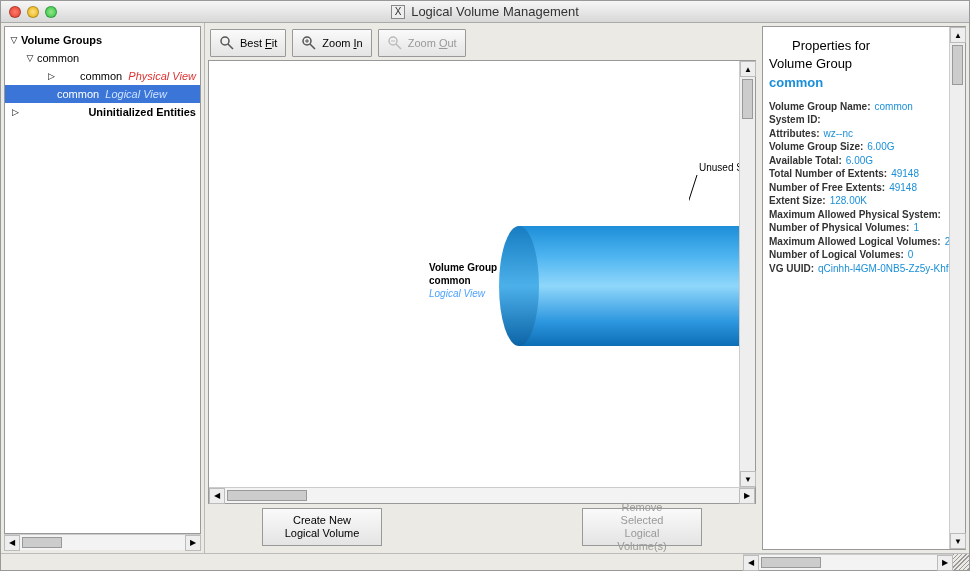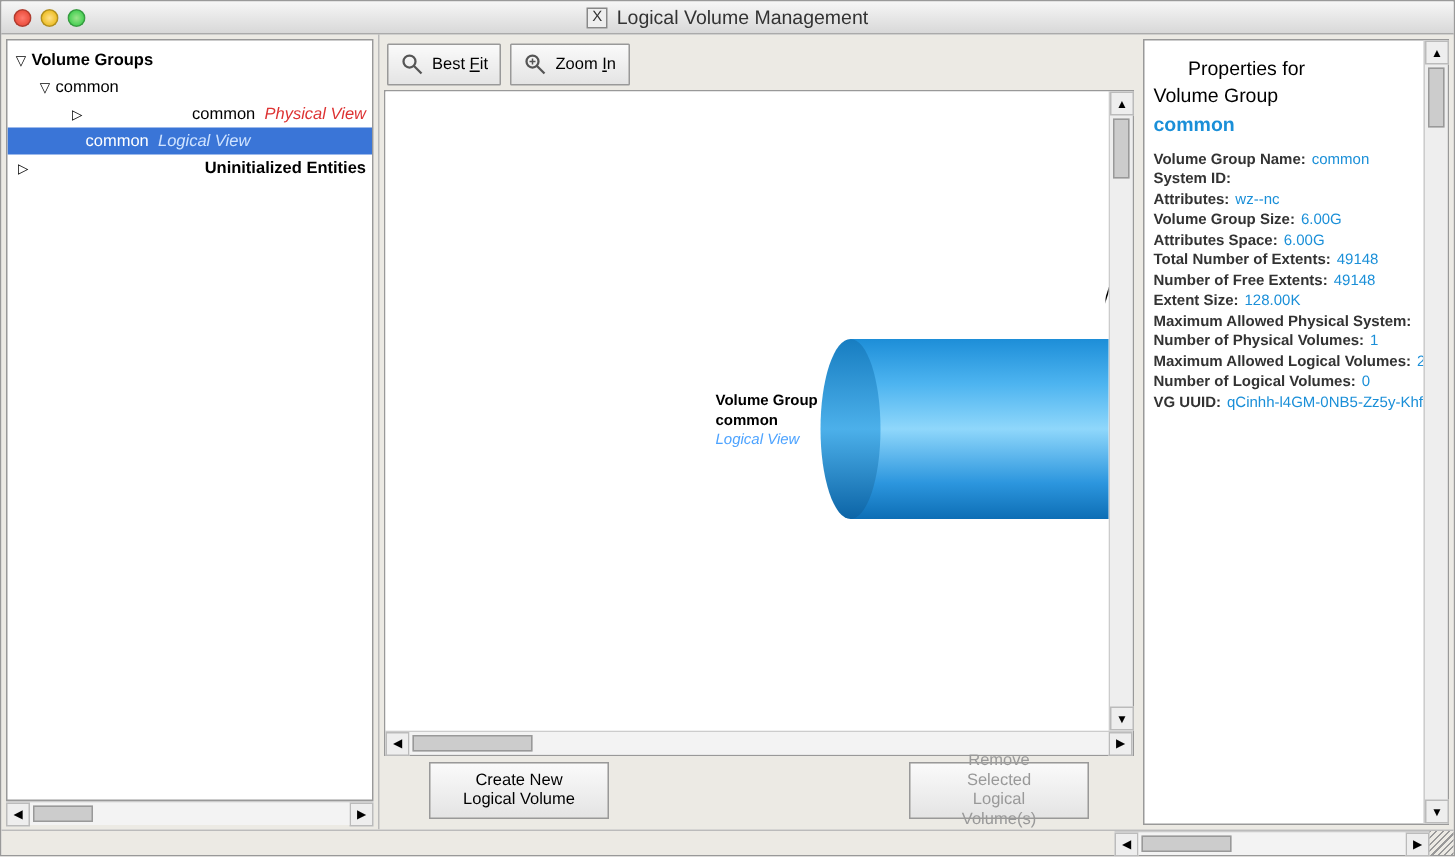--- a/index.html
+++ b/index.html
@@ -9,21 +9,21 @@
 .traffic { display: flex; gap: 6px; padding-left: 8px; }
 .tbtn { width: 12px; height: 12px; border-radius: 50%; border: 1px solid rgba(0,0,0,.25); }
 .tbtn.red { background: radial-gradient(#ff7a6e,#e33e2b); }
 .tbtn.yellow { background: radial-gradient(#ffe08a,#e6b100); }
 .tbtn.green { background: radial-gradient(#9be48a,#28c840); }
 .title-center { position:absolute; left:0; right:0; text-align:center; font-size:13px; color:#333; display:flex; justify-content:center; align-items:center; gap:6px; pointer-events:none;}
 .xicon-box { width:14px; height:14px; border:1px solid #888; display:inline-flex; align-items:center; justify-content:center; font-size:10px; background:#eee;}
 .menubar { height: 22px; background: #eceae4; border-bottom: 1px solid #bbb; display: flex; align-items: center; padding: 0 6px; gap: 2px; }
 .menubar span { padding: 2px 8px; cursor: default; }
 .content { flex: 1; display: flex; background: #eceae4; min-height:0; }
-.left { width: 252px; display:flex; flex-direction:column; border-right: 1px solid #bbb; padding:3px;}
+.left { width: 204px; display:flex; flex-direction:column; border-right: 1px solid #bbb; padding:3px;}
 .tree { flex:1; background:#fff; border:1px solid #999; overflow:auto; position:relative; }
 .tree-inner { padding:4px 0; }
 .tnode { display:flex; align-items:center; height:18px; padding:0 4px; white-space:nowrap; }
 .tnode.sel { background:#3a75d7; color:#fff; }
 .tri { width:10px; display:inline-block; text-align:center; font-size:9px; margin-right:2px;}
 .tri.right::before{content:"▷";} .tri.down::before{content:"▽";}
 .bold { font-weight:bold; }
 .red-it { color:#d33; font-style:italic; }
 .blue-it { color:#4da3ff; font-style:italic; }
 .tnode.sel .blue-it { color:#cfe3ff; }
@@ -132,20 +132,28 @@
         </div>
         <div class="tb-btn">
           <span class="mag"><svg viewBox="0 0 16 16">
                 <circle cx="6" cy="6" r="4" fill="none" stroke="#555" stroke-width="1.5"></circle>
                 <line x1="9" y1="9" x2="14" y2="14" stroke="#555" stroke-width="1.5"></line>
                 <line x1="4" y1="6" x2="8" y2="6" stroke="#555"></line>
                 <line x1="6" y1="4" x2="6" y2="8" stroke="#555"></line>
               </svg></span>
           <span>Zoom <u class="mn">I</u>n</span>
         </div>
+        <div class="tb-btn disabled">
+          <span class="mag"><svg viewBox="0 0 16 16">
+                <circle cx="6" cy="6" r="4" fill="none" stroke="#bbb" stroke-width="1.5"></circle>
+                <line x1="9" y1="9" x2="14" y2="14" stroke="#bbb" stroke-width="1.5"></line>
+                <line x1="4" y1="6" x2="8" y2="6" stroke="#bbb"></line>
+              </svg></span>
+          <span>Zoom <u class="mn">O</u>ut</span>
+        </div>
       </div>
 
       <div class="canvas-wrap">
         <div class="canvas-col">
           <div class="canvas-body">
             <div class="canvas">
               <div class="vg-label">
                 <div class="bold">Volume Group</div>
                 <div class="bold">common</div>
                 <div class="blue-it">Logical View</div>
@@ -205,21 +213,21 @@
               </div>
               <div class="prop-row">
                 <span class="k">Attributes:</span>
                 <span class="v">wz--nc</span>
               </div>
               <div class="prop-row">
                 <span class="k">Volume Group Size:</span>
                 <span class="v">6.00G</span>
               </div>
               <div class="prop-row">
-                <span class="k">Attributes Space:</span>
+                <span class="k">Available Total:</span>
                 <span class="v">6.00G</span>
               </div>
               <div class="prop-row">
                 <span class="k">Total Number of Extents:</span>
                 <span class="v">49148</span>
               </div>
               <div class="prop-row">
                 <span class="k">Number of Free Extents:</span>
                 <span class="v">49148</span>
               </div>

